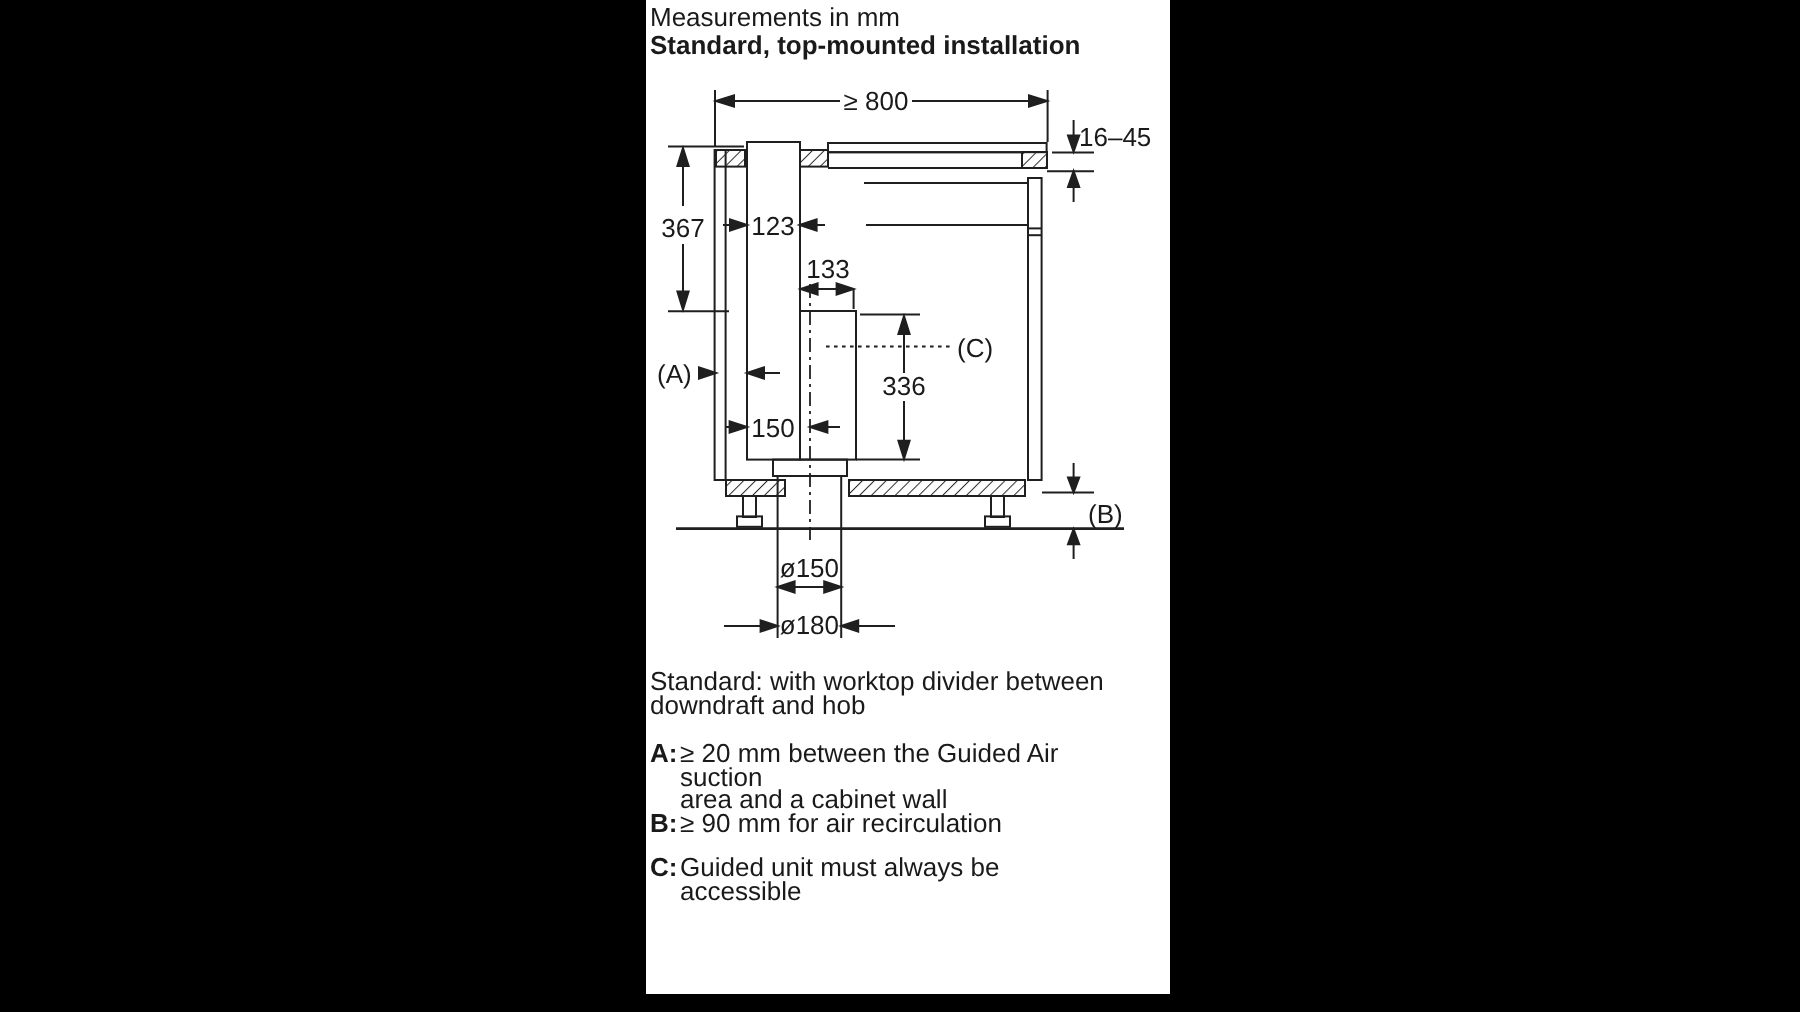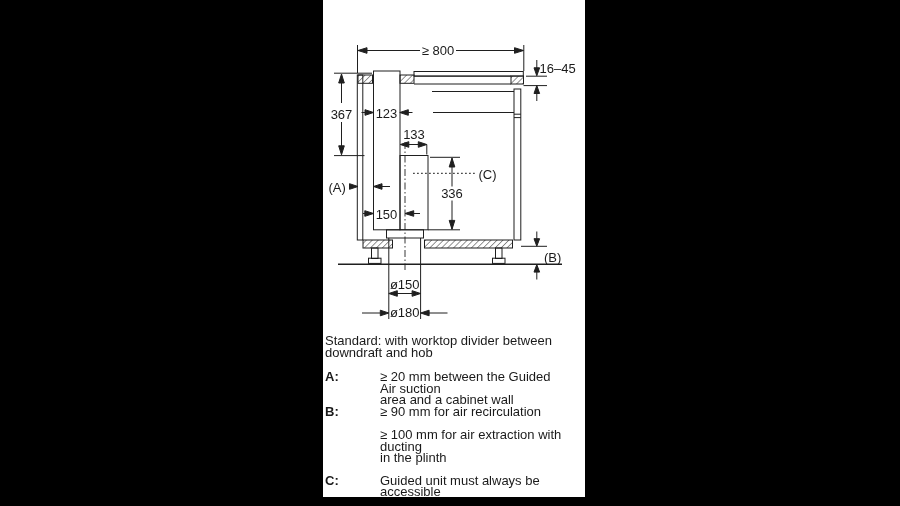--- a/index.html
+++ b/index.html
@@ -7,30 +7,32 @@
        font-family:"Liberation Sans",sans-serif;color:#1a1a1a;}
   .panel{position:absolute;left:323px;top:0;width:262px;height:497px;background:#fff;}
   .titles{position:absolute;left:2px;top:2px;line-height:14px;font-size:13px;white-space:nowrap;}
   .titles .bold{font-weight:bold;}
   svg.diagram{position:absolute;left:0;top:35px;}
   svg text{font-family:"Liberation Sans",sans-serif;font-size:13px;fill:#1a1a1a;}
   .notes{position:absolute;left:2px;top:335px;width:238px;font-size:13px;line-height:11.5px;}
   .notes .intro{margin:0 0 13px 0;white-space:pre-line;}
   .note{display:flex;margin:0;}
   .note .key{font-weight:bold;width:15px;flex:0 0 15px;}
-  .note .txt{white-space:pre-line;flex:1;margin-left:40px;}
+  .note .txt{white-space:pre-line;flex:1;}
   .gap12{margin-top:12px;}
   .gap11{margin-top:11px;}
 </style>
 </head>
 <body>
 
 <div class="panel">
 
   <div class="titles">
+    <div>Measurements in mm</div>
+    <div class="bold">Standard, top-mounted installation</div>
   </div>
 
   <svg class="diagram" width="262" height="295" viewBox="323 35 262 295">
     <defs>
       <pattern id="hatch" patternUnits="userSpaceOnUse" width="4.2" height="4.2" patternTransform="rotate(45)">
         <line x1="0" y1="0" x2="0" y2="4.2" stroke="#2a2a2a" stroke-width="1"></line>
       </pattern>
     </defs>
 
     <g stroke="#1f1f1f" stroke-width="1" fill="none">
@@ -165,24 +167,19 @@
 downdraft and hob</p>
     <div class="note">
       <span class="key">A:</span>
       <span class="txt">≥ 20 mm between the Guided Air suction
 area and a cabinet wall</span>
     </div>
     <div class="note">
       <span class="key">B:</span>
       <span class="txt">≥ 90 mm for air recirculation</span>
     </div>
-    <div class="note gap12">
-      <span class="key"></span>
-      <span class="txt">≥ 100 mm for air extraction with ducting
-in the plinth</span>
-    </div>
     <div class="note gap11">
       <span class="key">C:</span>
       <span class="txt">Guided unit must always be accessible</span>
     </div>
   </div>
 
 </div>
 
 </body></html>

